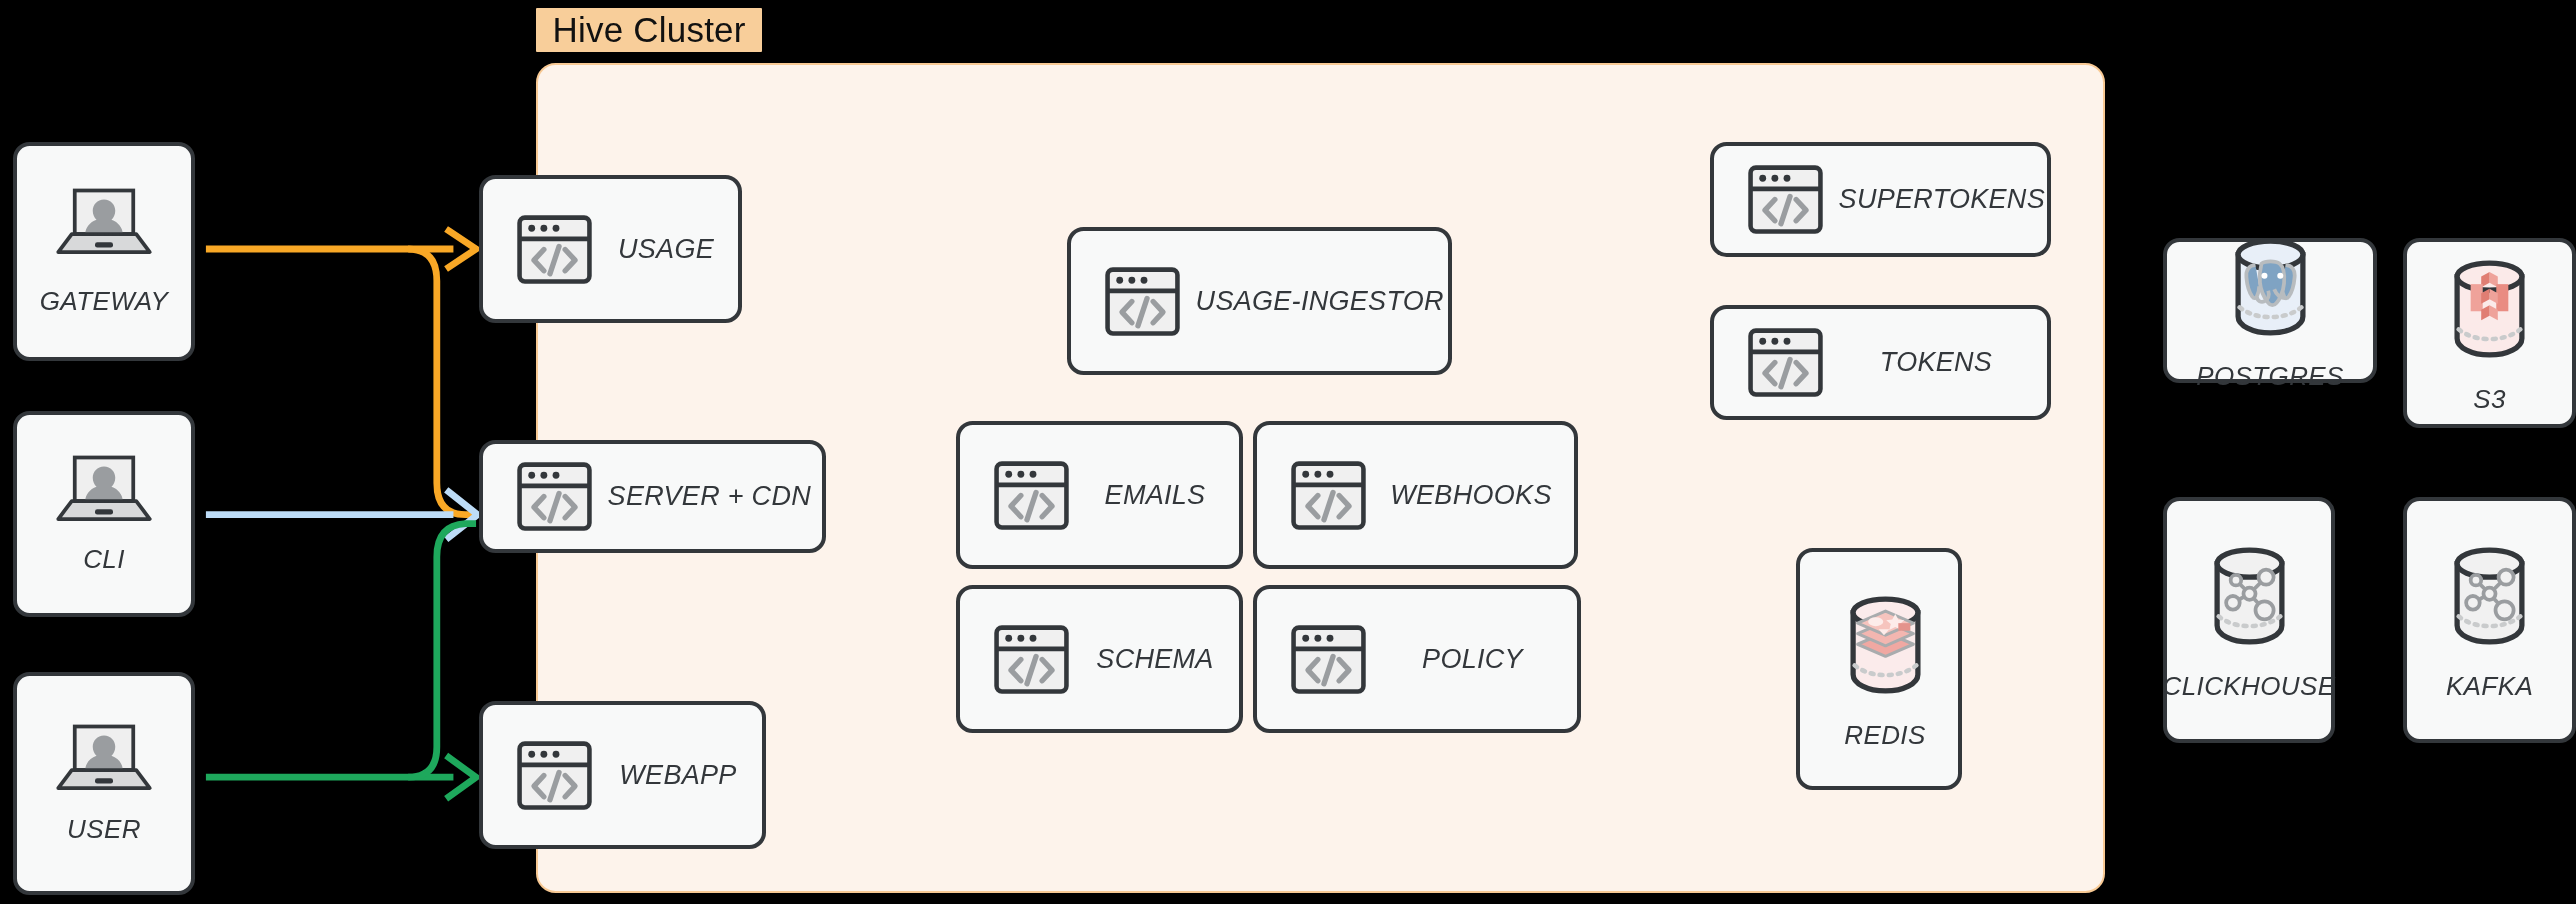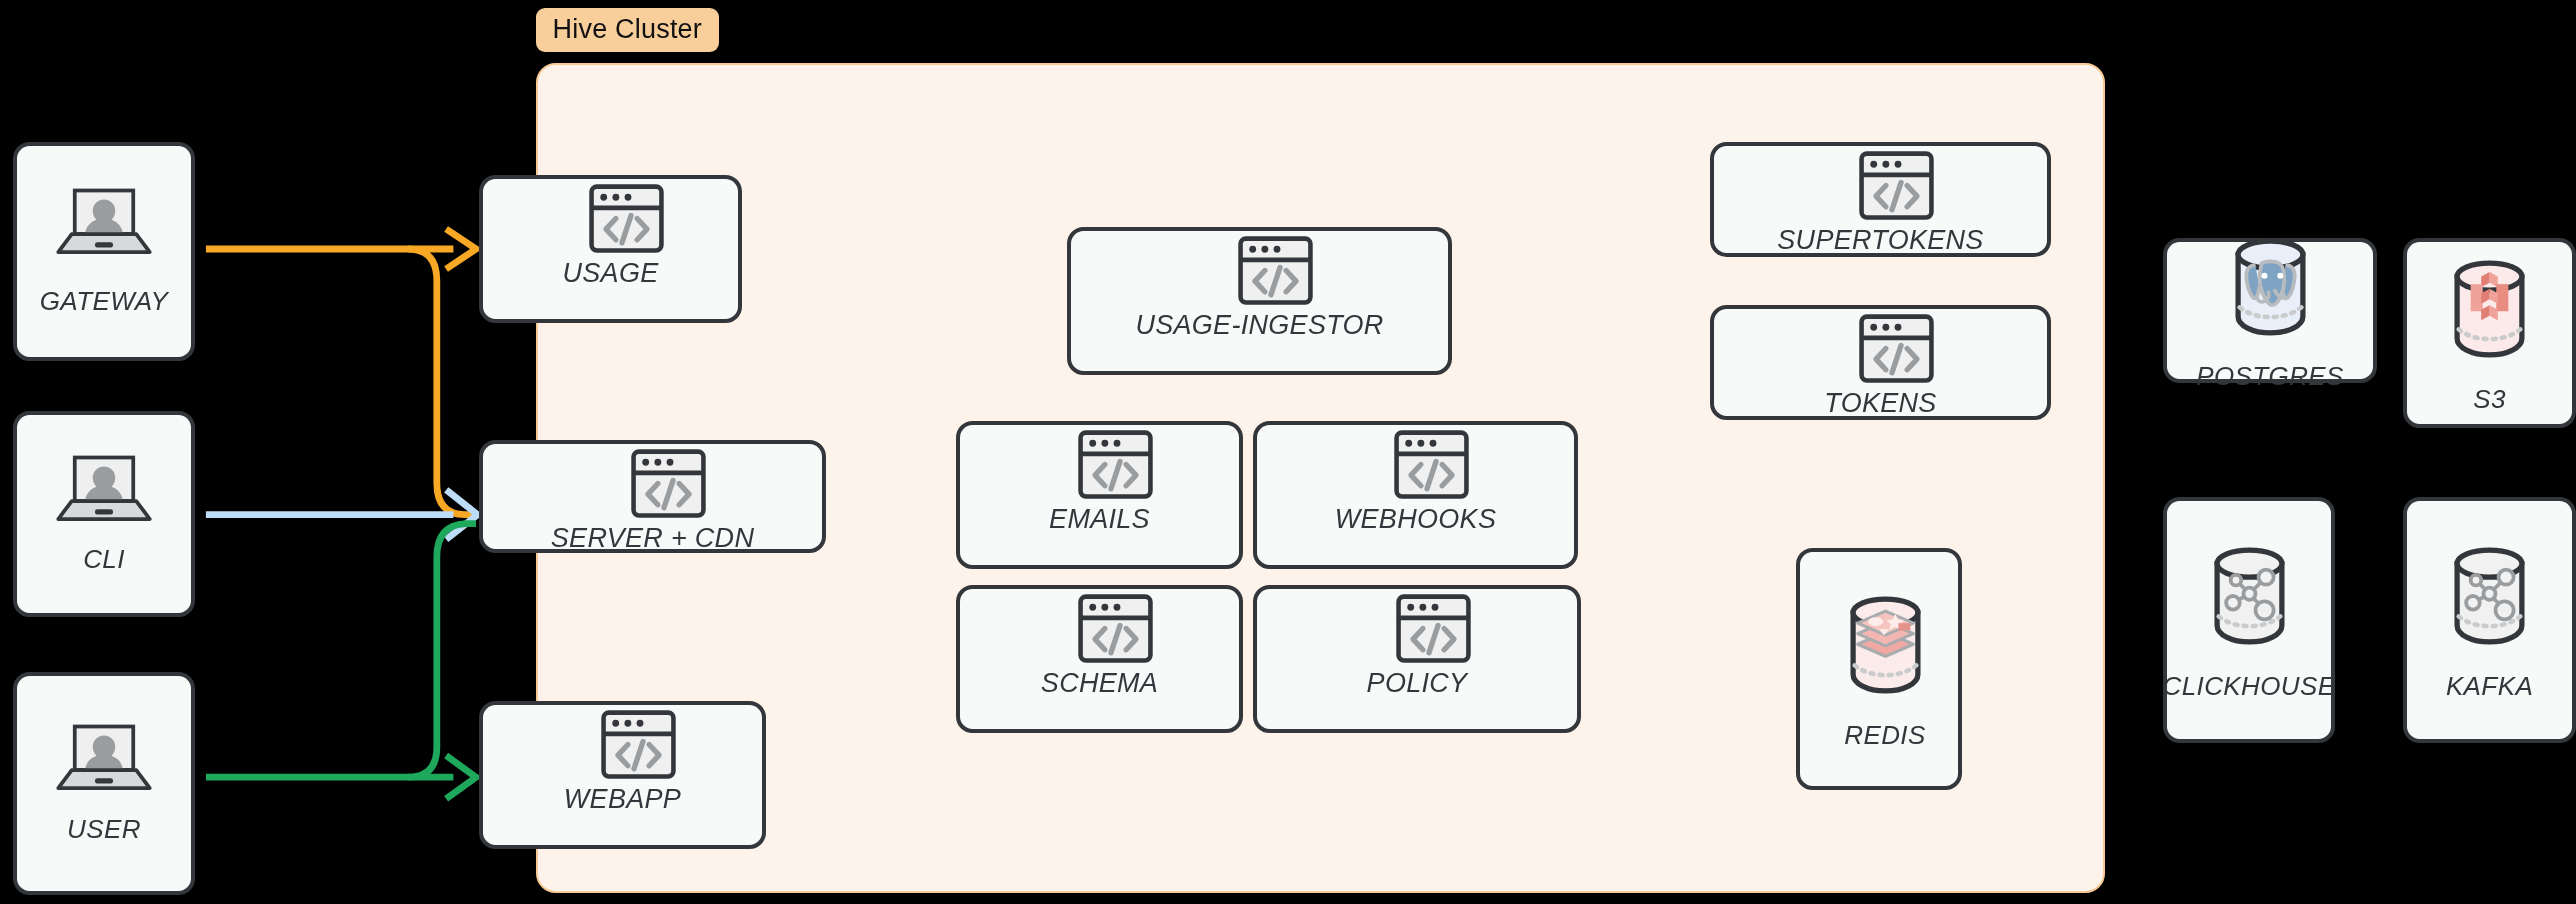--- a/index.html
+++ b/index.html
@@ -5,34 +5,34 @@
   html,body{margin:0;padding:0;background:#000;}
   body{width:2576px;height:904px;position:relative;overflow:hidden;
        font-family:"Liberation Sans","DejaVu Sans",sans-serif;}
 
   #stage{position:absolute;left:0;top:0;width:2576px;height:904px;background:#000;}
 
   
   .cluster-panel{position:absolute;left:536px;top:63px;width:1569px;height:830px;
       background:#FDF3EB;border:2.3px solid #F8C994;border-radius:19.6px;box-sizing:border-box;}
   .cluster-badge{position:absolute;left:536px;top:7.5px;height:44px;
-      background:#F8CE9A;border-radius:9px;display:flex;align-items:center;
-      padding:0 16.6px;color:#111;font-size:27px;letter-spacing:0.2px;z-index:6;}
+      background:#F8CE9A;border-radius:1px;display:flex;align-items:center;
+      padding:0 16.6px;color:#111;font-size:35px;letter-spacing:0.2px;z-index:6;}
 
   
   .card{position:absolute;background:#F8F9F9;border:4.5px solid #33373B;
       border-radius:16.6px;box-sizing:border-box;z-index:4;}
 
   
   .client{display:flex;flex-direction:column;align-items:center;justify-content:center;}
   .client .label{margin-top:19.6px;font-size:26px;font-style:italic;color:#33373B;
       letter-spacing:0.4px;white-space:nowrap;}
 
   
-  .service{display:flex;flex-direction:column;align-items:center;}
+  .service{display:flex;flex-direction:row;align-items:center;}
   .service .svc-icon{flex:0 0 auto;margin-left:32px;}
   .service .label{flex:1 1 auto;text-align:center;font-size:27px;font-style:italic;
       color:#33373B;letter-spacing:0.3px;white-space:nowrap;padding:0 13.6px;}
 
   
   .db{display:flex;flex-direction:column;align-items:center;justify-content:center;}
   .db .label{margin-top:19.6px;font-size:26px;font-style:italic;color:#33373B;
       letter-spacing:0.4px;white-space:nowrap;}
 
   

